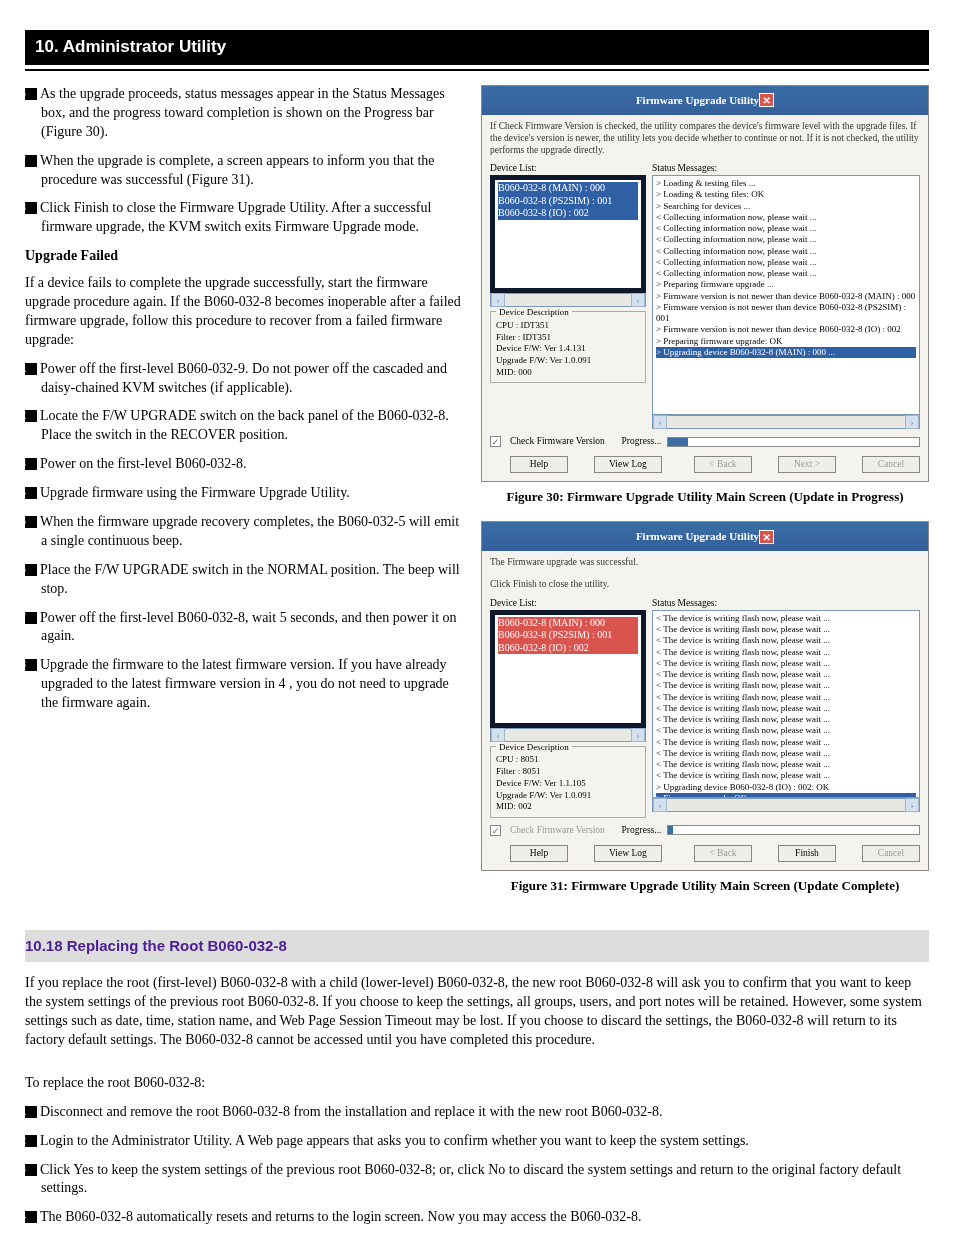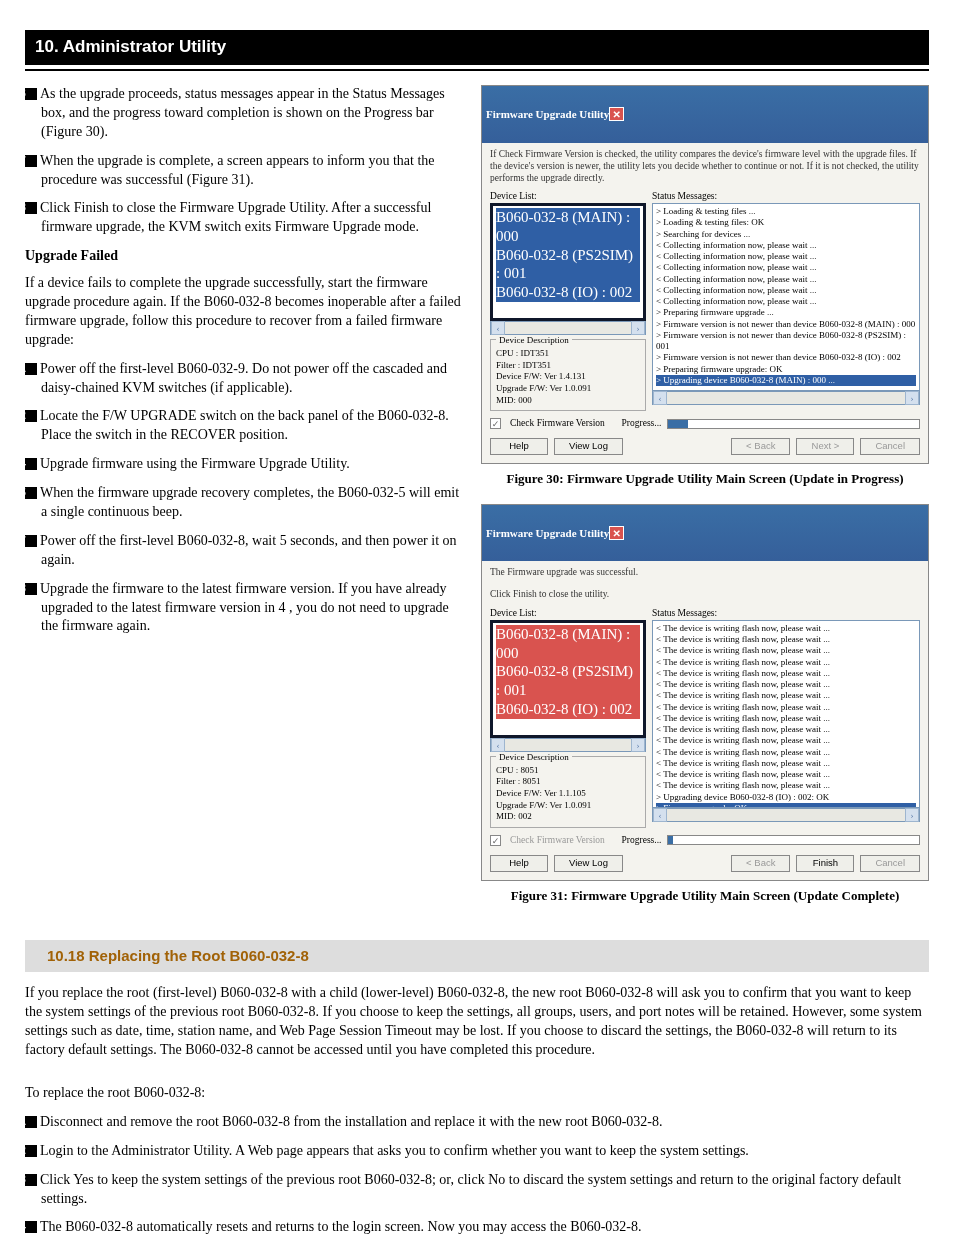--- a/index.html
+++ b/index.html
@@ -17,22 +17,22 @@
     background: #000;
     color: #fff;
     padding: 6px 10px;
     font-family: Arial, Helvetica, sans-serif;
     font-weight: bold;
     font-size: 17px;
     margin-bottom: 4px;
   }
   .h2-bar {
     background: #ddd;
-    color: #a16207;
-    padding: 6px 22px;
+    color: #4c1d95;
+    padding: 6px 0;
     font-family: Arial, Helvetica, sans-serif;
     font-weight: bold;
     font-size: 15px;
     margin-bottom: 12px;
   }
   .two-col {
     display: flex;
     gap: 18px;
     margin-top: 10px;
     margin-bottom: 20px;
@@ -71,46 +71,46 @@
   .dialog {
     border: 1px solid #888;
     background: #f4f3ee;
     font-family: "Times New Roman", serif;
     font-size: 10px;
     margin-bottom: 4px;
   }
   .titlebar {
     background: linear-gradient(#3a6ea5,#355f9a);
     color: #fff;
-    padding: 21px 4px;
+    padding: 7px 4px;
     display: flex;
     align-items: center;
-    justify-content: flex-start;
+    justify-content: center;
     font-weight: bold;
     font-size: 11px;
   }
   .titlebar .close-x {
     background: #d9534f;
     color: #fff;
     width: 15px; height: 14px;
     text-align: center;
     line-height: 14px;
     font-weight: bold;
     border: 1px solid #fff;
     font-size: 10px;
   }
   .dlg-body { padding: 6px 8px 8px 8px; }
   .dlg-note { font-size: 9.5px; color: #333; margin-bottom: 6px; line-height:1.25;}
   .dlg-row { display: flex; gap: 6px; }
   .dev-col { width: 156px; }
   .msg-col { flex: 1; }
   .list-box {
     background: #fff;
-    border: 3px solid #0f172a;
-    font-size: 15px;
+    border: 5px solid #0f172a;
+    font-size: 10px;
     line-height: 1.25;
     padding: 2px 3px;
     overflow: hidden;
   }
   .msg-box {
     background: #fff;
     border: 1px solid #7a98b8;
     font-size: 9px;
     line-height: 1.25;
     padding: 2px 3px;
@@ -131,21 +131,22 @@
     font-size:9px; line-height:1.3;
   }
   .dev-desc .legend { position:relative; top:-9px; background:#f4f3ee; padding:0 3px; font-size:9px;}
   .progress-row { display:flex; align-items:center; gap:6px; margin-top:6px; font-size:9.5px;}
   .prog-bar { flex:1; height:10px; border:1px solid #888; background:#fff; position:relative;}
   .prog-fill { height:100%; background:#3a6ea5;}
   .btn-row { display:flex; justify-content:space-between; margin-top:8px;}
   .dlg-btn {
     border:1px solid #888; background:#efefea; font-size:9.5px;
     padding:1px 14px; min-width:58px; text-align:center;
-    font-family:Liberation Sans, sans-serif;
+    font-family:Liberation Serif, serif;
+    margin-left:20px;
   }
   .dlg-btn.disabled { color:#999; }
   .btn-group { display:flex; gap:6px;}
   .chk { display:inline-block; width:11px; height:11px; border:1px solid #888; background:#fff; text-align:center; font-size:9px; line-height:10px; margin-right:3px; color:#666;}
   .lbl { font-size:9.5px; }
 </style>
 </head>
 <body>
 
 <div class="h1-bar">10. Administrator Utility</div>
@@ -156,22 +157,24 @@
   <div class="left-col">
     <p class="para"><span class="num-badge">6</span><span>As the upgrade proceeds, status messages appear in the Status Messages box, and the progress toward completion is shown on the Progress bar (Figure 30).</span></p>
     <p class="para"><span class="num-badge">7</span><span>When the upgrade is complete, a screen appears to inform you that the procedure was successful (Figure 31).</span></p>
     <p class="para"><span class="num-badge">8</span><span>Click Finish to close the Firmware Upgrade Utility. After a successful firmware upgrade, the KVM switch exits Firmware Upgrade mode.</span></p>
 
     <span class="sub-h">Upgrade Failed</span>
     <p class="para-plain">If a device fails to complete the upgrade successfully, start the firmware upgrade procedure again. If the B060-032-8 becomes inoperable after a failed firmware upgrade, follow this procedure to recover from a failed firmware upgrade:</p>
 
     <p class="para"><span class="num-badge">1</span><span>Power off the first-level B060-032-9. Do not power off the cascaded and daisy-chained KVM switches (if applicable).</span></p>
     <p class="para"><span class="num-badge">2</span><span>Locate the F/W UPGRADE switch on the back panel of the B060-032-8. Place the switch in the RECOVER position.</span></p>
+    <p class="para"><span class="num-badge">3</span><span>Power on the first-level B060-032-8.</span></p>
     <p class="para"><span class="num-badge">4</span><span>Upgrade firmware using the Firmware Upgrade Utility.</span></p>
     <p class="para"><span class="num-badge">5</span><span>When the firmware upgrade recovery completes, the B060-032-5 will emit a single continuous beep.</span></p>
+    <p class="para"><span class="num-badge">6</span><span>Place the F/W UPGRADE switch in the NORMAL position. The beep will stop.</span></p>
     <p class="para"><span class="num-badge">7</span><span>Power off the first-level B060-032-8, wait 5 seconds, and then power it on again.</span></p>
     <p class="para"><span class="num-badge">8</span><span>Upgrade the firmware to the latest firmware version. If you have already upgraded to the latest firmware version in 4 , you do not need to upgrade the firmware again.</span></p>
   </div>
 
   <div class="right-col">
 
     <div class="dialog">
       <div class="titlebar">
         <span>Firmware Upgrade Utility</span>
         <span class="close-x">✕</span>
@@ -195,21 +198,21 @@
               <span class="legend">Device Description</span>
               <div style="white-space:pre-line; margin-top:-8px;">CPU : IDT351
 Filter : IDT351
 Device F/W: Ver 1.4.131
 Upgrade F/W: Ver 1.0.091
 MID: 000</div>
             </div>
           </div>
           <div class="msg-col">
             <div class="lbl">Status Messages:</div>
-            <div class="msg-box" style="height:188px">
+            <div class="msg-box" style="height:240px">
               <div>&gt; Loading &amp; testing files ...</div>
               <div>&gt; Loading &amp; testing files: OK</div>
               <div>&gt; Searching for devices ...</div>
               <div>&lt; Collecting information now, please wait ...</div>
               <div>&lt; Collecting information now, please wait ...</div>
               <div>&lt; Collecting information now, please wait ...</div>
               <div>&lt; Collecting information now, please wait ...</div>
               <div>&lt; Collecting information now, please wait ...</div>
               <div>&lt; Collecting information now, please wait ...</div>
               <div>&gt; Preparing firmware upgrade ...</div>

